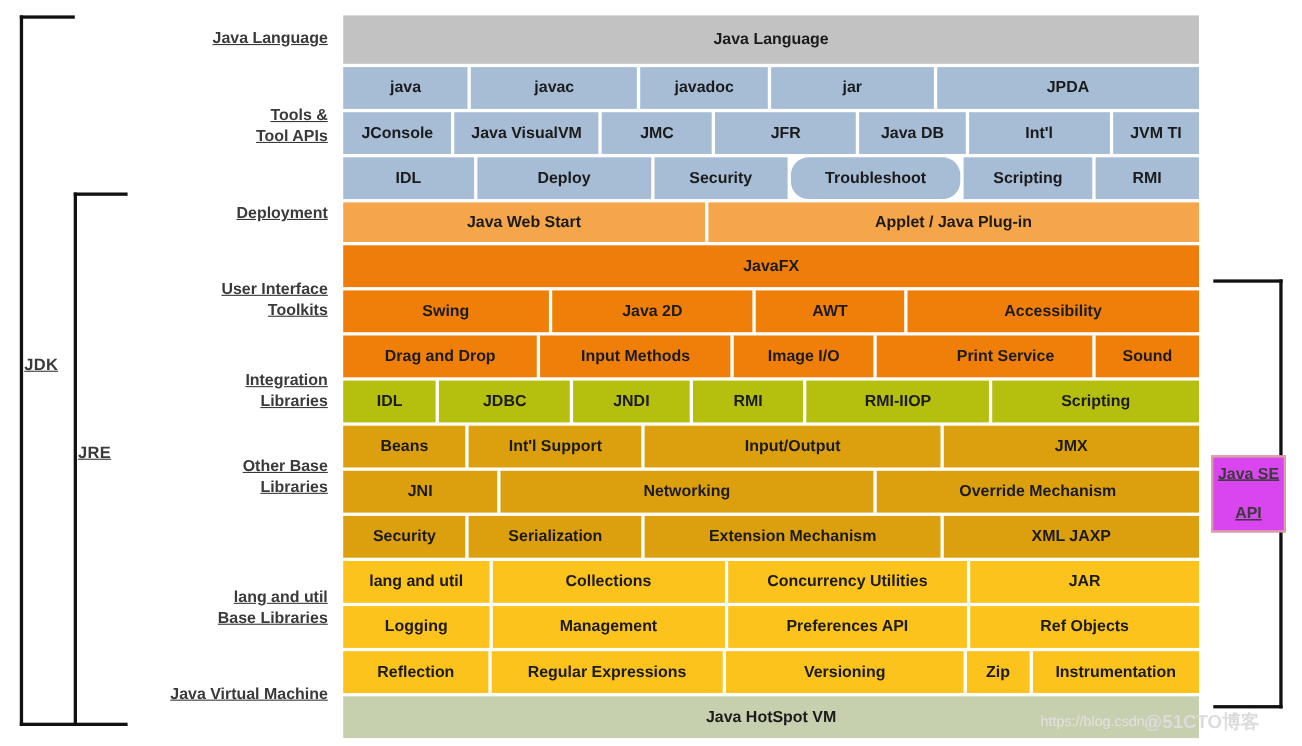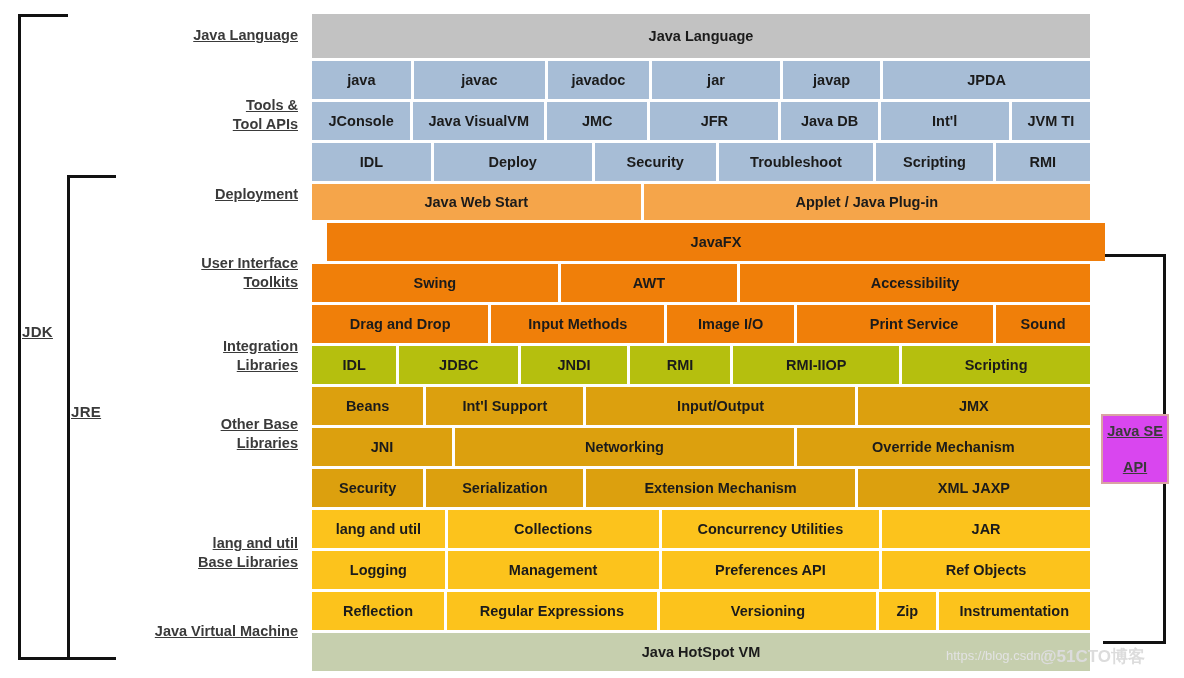--- a/index.html
+++ b/index.html
@@ -134,21 +134,21 @@
     height: 100%;
     padding: 0 2px;
     overflow: hidden;
     white-space: nowrap;
   }
   .band { margin-bottom: 3px; }
 
   .h-lang   { height: 44px; }
   .h-tool   { height: 38px; }
   .h-deploy { height: 36px; }
-  .h-fx     { height: 38px; margin-left: 15px; }
+  .h-fx     { height: 38px; }
   .h-ui     { height: 38px; }
   .h-integ  { height: 38px; }
   .h-base   { height: 38px; }
   .h-lu     { height: 38px; }
   .h-vm     { height: 38px; }
 
   .c-lang   { background: #c2c2c2; }
   .c-tool   { background: #a7bdd6; }
   .c-deploy { background: #f5a councils; }
   .c-deploy { background: #f6a githubb; }
@@ -219,55 +219,55 @@
         <div class="row h-lang">
           <div class="cell c-lang" style="flex: 1 0 0px;">Java Language</div>
         </div>
       </div>
       <div class="band">
         <div class="row h-tool">
           <div class="cell c-tool" style="flex: 99 0 0px;">java</div>
           <div class="cell c-tool" style="flex: 133 0 0px;">javac</div>
           <div class="cell c-tool" style="flex: 101 0 0px;">javadoc</div>
           <div class="cell c-tool" style="flex: 130 0 0px;">jar</div>
-          <div class="cell c-tool" style="flex: 97 0 0px;">javap</div>
           <div class="cell c-tool" style="flex: 212 0 0px;">JPDA</div>
         </div>
         <div class="row h-tool">
           <div class="cell c-tool" style="flex: 99 0 0px;">JConsole</div>
           <div class="cell c-tool" style="flex: 133 0 0px;">Java VisualVM</div>
           <div class="cell c-tool" style="flex: 101 0 0px;">JMC</div>
           <div class="cell c-tool" style="flex: 130 0 0px;">JFR</div>
           <div class="cell c-tool" style="flex: 97 0 0px;">Java DB</div>
           <div class="cell c-tool" style="flex: 130 0 0px;">Int'l</div>
           <div class="cell c-tool" style="flex: 78 0 0px;">JVM TI</div>
         </div>
         <div class="row h-tool">
           <div class="cell c-tool" style="flex: 99 0 0px;">IDL</div>
           <div class="cell c-tool" style="flex: 133 0 0px;">Deploy</div>
           <div class="cell c-tool" style="flex: 101 0 0px;">Security</div>
-          <div class="cell c-tool" style="flex: 130 0 0px;">Troubleshoot</div>
+          <div class="cell c-tool" style="flex: 130 0 0px; border-radius: 16px;">Troubleshoot</div>
           <div class="cell c-tool" style="flex: 97 0 0px;">Scripting</div>
           <div class="cell c-tool" style="flex: 78 0 0px;">RMI</div>
         </div>
       </div>
       <div class="band">
         <div class="row h-deploy">
           <div class="cell c-deploy" style="flex: 328 0 0px;">Java Web Start</div>
           <div class="cell c-deploy" style="flex: 447 0 0px;">Applet / Java Plug-in</div>
         </div>
       </div>
       <div class="band">
         <div class="row h-fx">
           <div class="cell c-fx" style="flex: 1 0 0px;">JavaFX</div>
         </div>
       </div>
       <div class="band">
         <div class="row h-ui">
           <div class="cell c-ui" style="flex: 188 0 0px;">Swing</div>
+          <div class="cell c-ui" style="flex: 184 0 0px;">Java 2D</div>
           <div class="cell c-ui" style="flex: 134 0 0px;">AWT</div>
           <div class="cell c-ui" style="flex: 269 0 0px;">Accessibility</div>
         </div>
         <div class="row h-ui">
           <div class="cell c-ui" style="flex: 188 0 0px;">Drag and Drop</div>
           <div class="cell c-ui" style="flex: 184 0 0px;">Input Methods</div>
           <div class="cell c-ui" style="flex: 134 0 0px;">Image I/O</div>
           <div class="cell c-ui" style="flex: 168 0 0px; padding-left: 40px;">Print Service</div>
           <div class="cell c-ui" style="flex: 98 0 0px;">Sound</div>
         </div>

